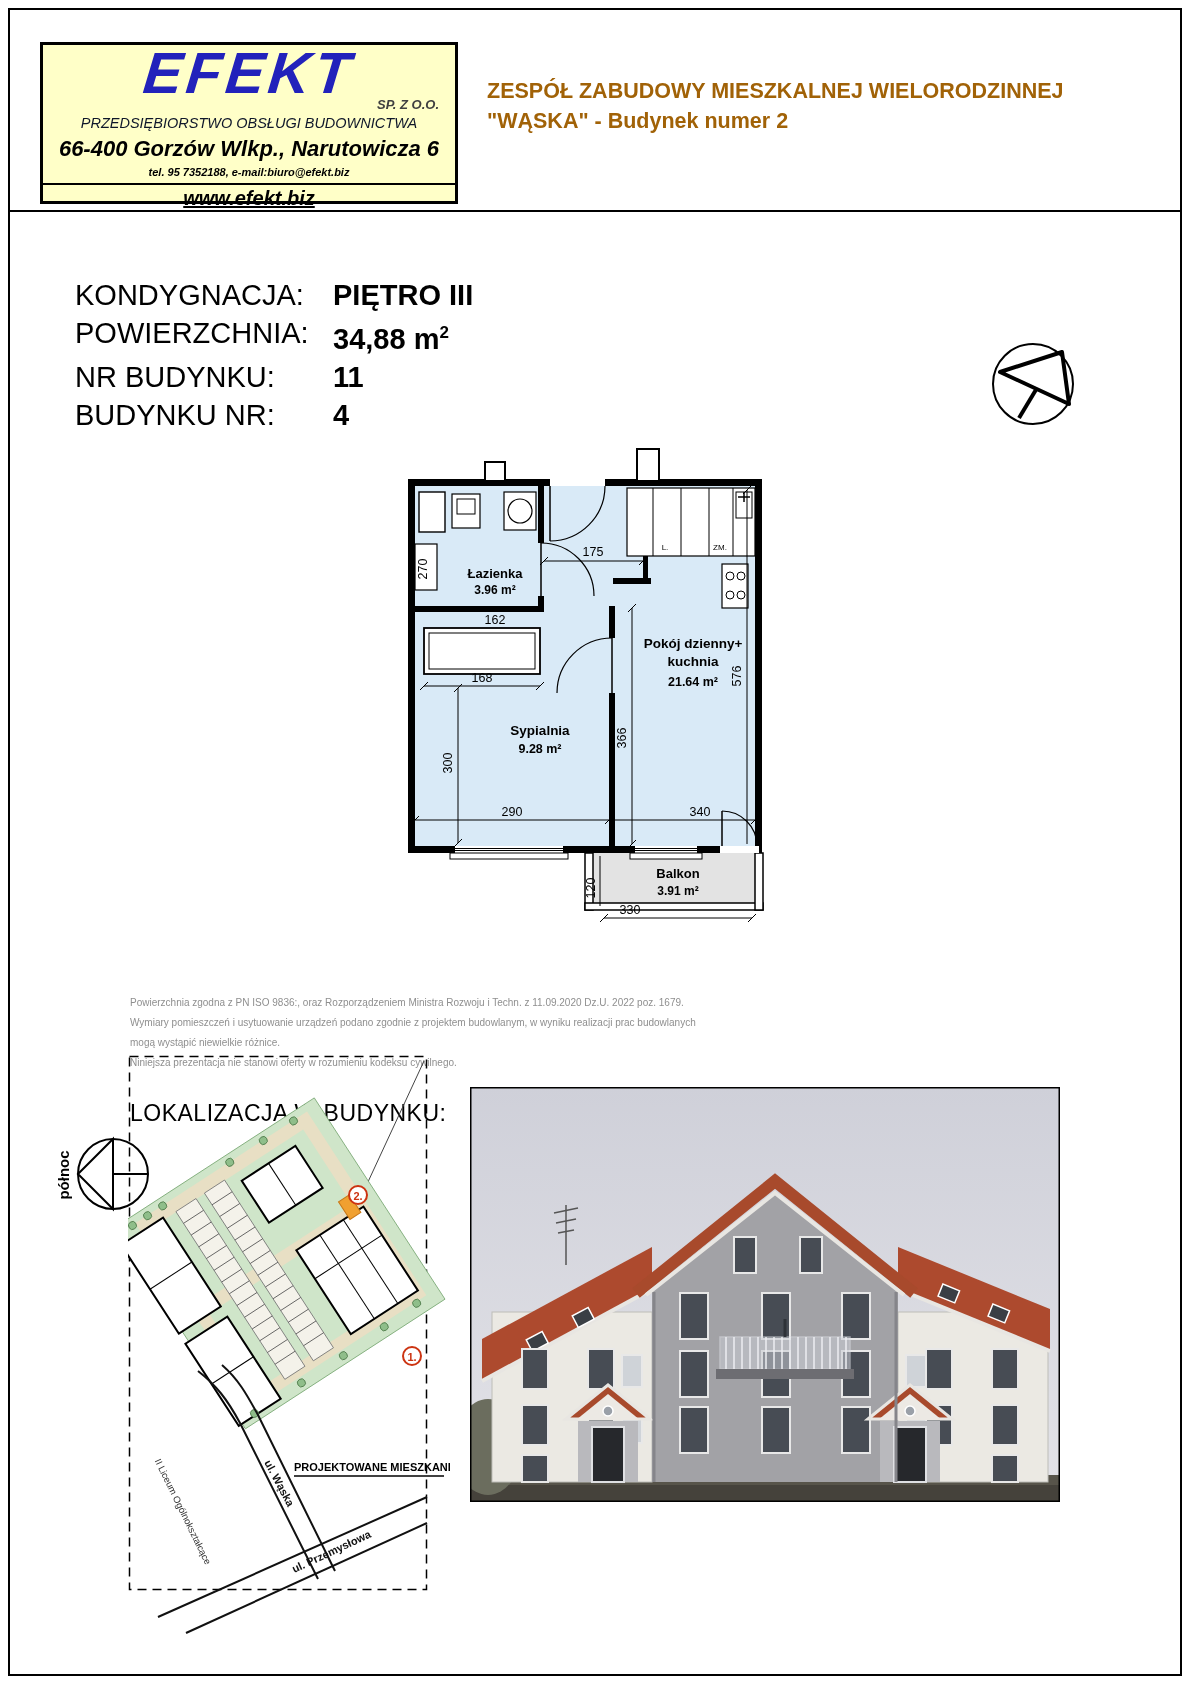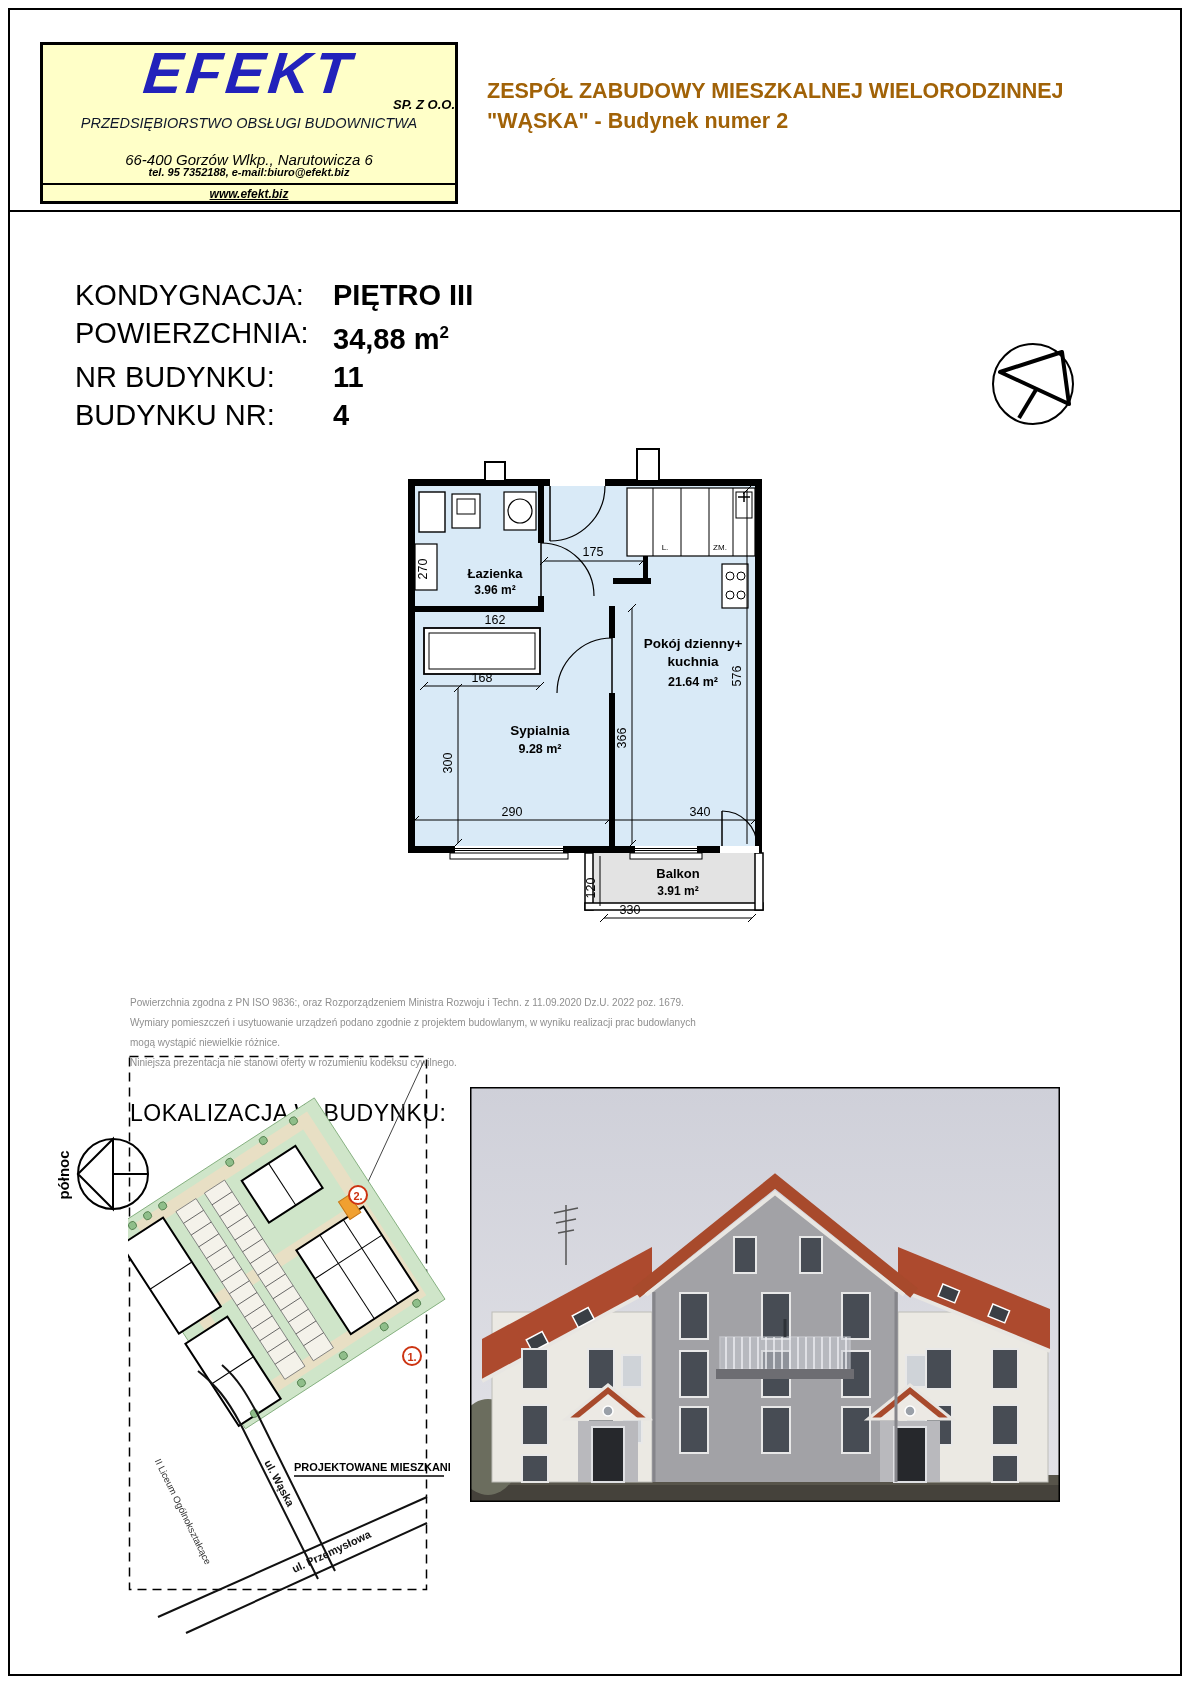--- a/index.html
+++ b/index.html
@@ -6,26 +6,26 @@
   #page{position:relative;width:1190px;height:1684px;background:#fff;margin:0 auto;
         font-family:"Liberation Sans",sans-serif;overflow:hidden;}
   #frame{position:absolute;left:8px;top:8px;right:8px;bottom:8px;border:2px solid #000;pointer-events:none;}
   #header-divider{position:absolute;left:8px;top:210px;width:1174px;border-top:2px solid #000;}
 
   
   #logo-box{position:absolute;left:40px;top:42px;width:412px;height:156px;background:#ffffc8;
             border:3px solid #000;text-align:center;}
   #logo-name{position:absolute;left:0;top:-6px;width:100%;font-size:58px;font-weight:800;font-style:italic;
              color:#2222bb;letter-spacing:4px;transform:skewX(-6deg);}
-  #logo-legal{position:absolute;right:0;top:52px;font-size:13px;font-weight:700;font-style:italic;color:#000000;}
+  #logo-legal{position:absolute;right:16px;top:52px;font-size:13px;font-weight:700;font-style:italic;color:#404040;}
   #logo-desc{position:absolute;left:0;top:70px;width:100%;font-size:14.5px;font-style:italic;color:#0f172a;}
-  #logo-addr{position:absolute;left:0;top:106px;width:100%;font-size:15px;font-weight:400;font-style:italic;}
+  #logo-addr{position:absolute;left:0;top:91px;width:100%;font-size:22px;font-weight:700;font-style:italic;}
   #logo-contact{position:absolute;left:0;top:121px;width:100%;font-size:11px;font-weight:700;font-style:italic;}
   #logo-web{position:absolute;left:0;top:138px;width:100%;border-top:2px solid #000;padding-top:2px;
-            font-size:12px;font-weight:700;font-style:italic;text-decoration:underline;}
+            font-size:20px;font-weight:700;font-style:italic;text-decoration:underline;}
 
   
   #title-block{position:absolute;left:487px;top:76px;width:610px;font-size:21.5px;font-weight:700;
                line-height:30px;color:#a16207;}
 
   
   #details{position:absolute;left:75px;top:276px;font-size:29px;line-height:38px;}
   .detail-row{display:flex;}
   .detail-label{width:258px;font-weight:400;color:#000;}
   .detail-value{font-weight:700;color:#000;}

